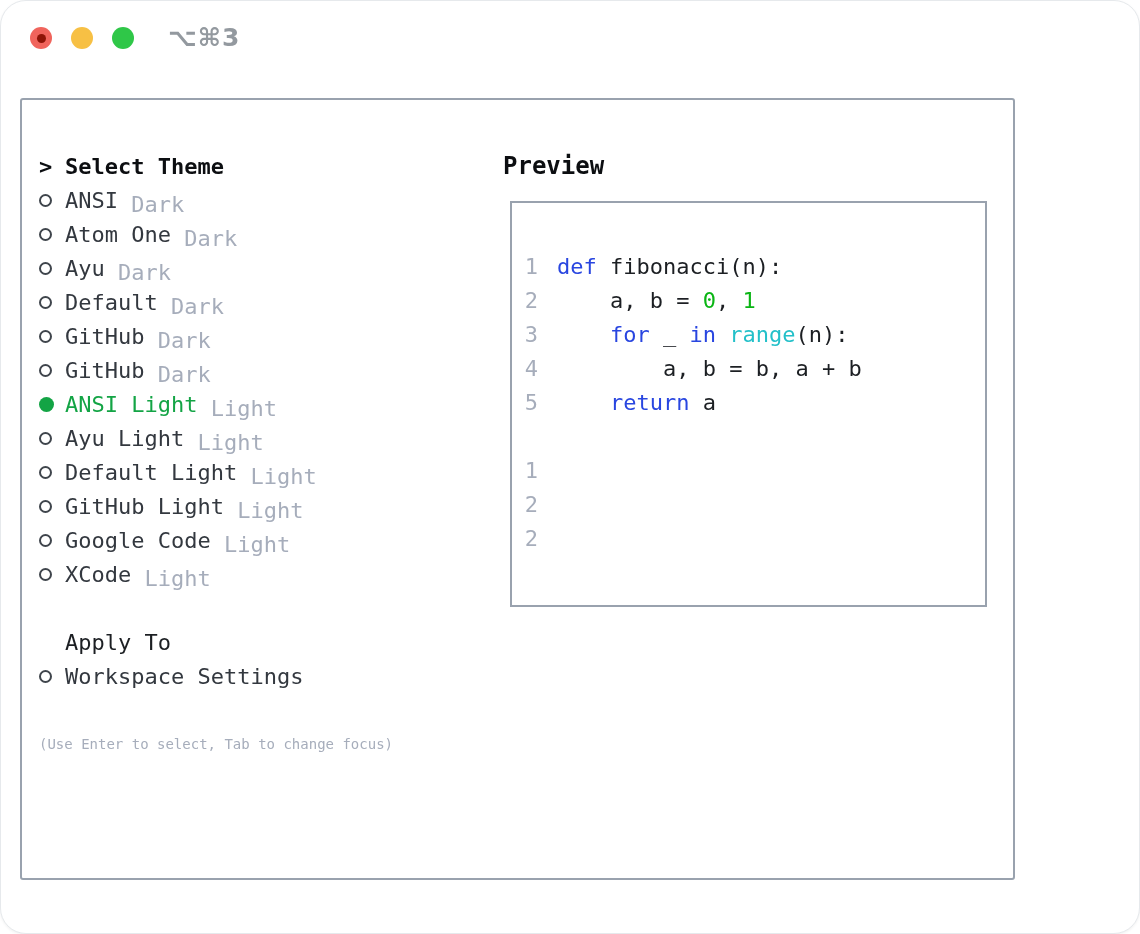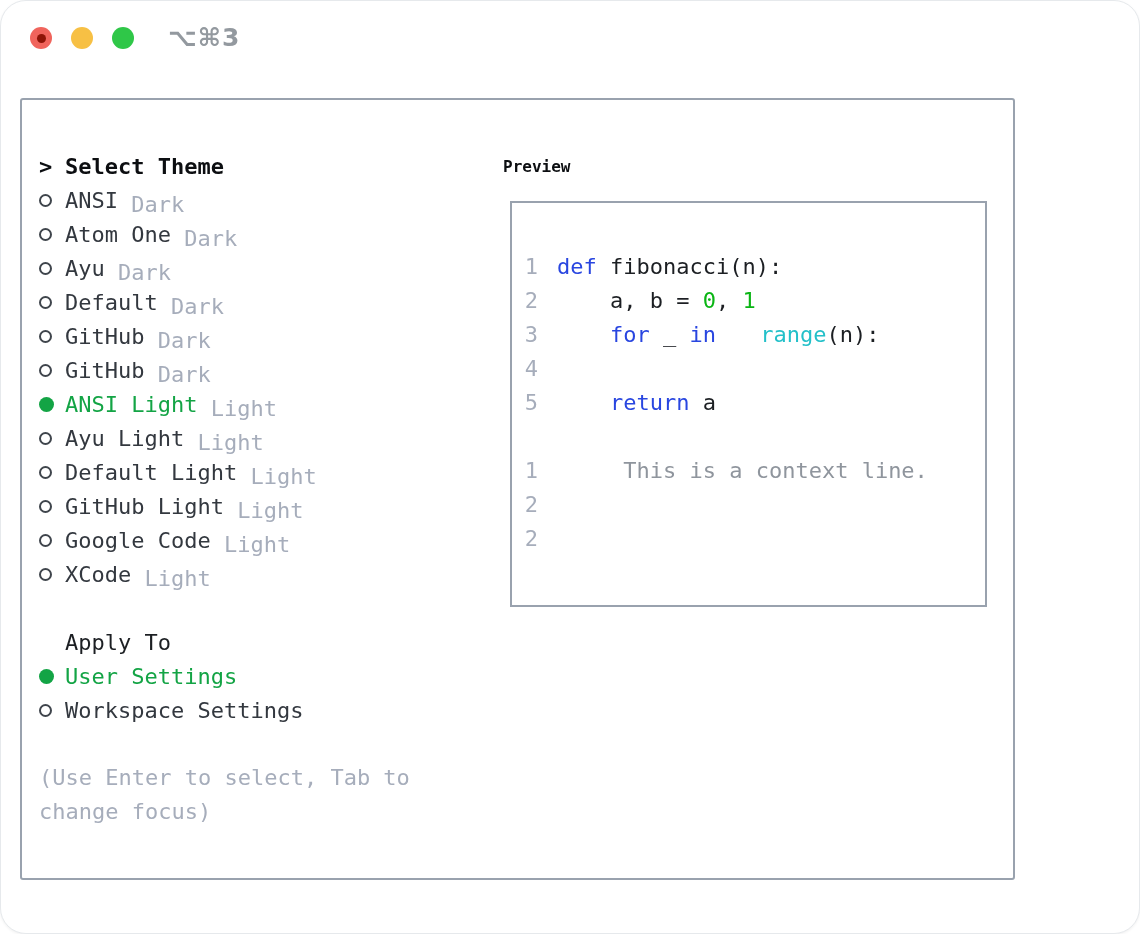--- a/index.html
+++ b/index.html
@@ -39,38 +39,38 @@
   .radio{width:13px;height:13px;box-sizing:border-box;border:2px solid #3f454c;border-radius:50%;}
   .radio.sel{width:15px;height:15px;border:none;background:var(--color-selection_green);}
   .h-bold{font-weight:bold;color:var(--color-heading_black);white-space:pre;}
   .lbl-name{color:var(--color-text_dark);white-space:pre;}
   .lbl-name.sel{color:var(--color-selection_green);}
   .lbl-variant{color:var(--color-muted);white-space:pre;margin-top:8px;}
   .sp{white-space:pre;}
   .apply-h{color:var(--color-code_text);white-space:pre;}
   .spacer{height:34px;}
   .hint{
-    width:402px;font-size:22px;line-height:34px;color:var(--color-muted);
+    width:402px;font-size:14px;line-height:34px;color:var(--color-muted);
   }
   
   .preview-header{
     position:absolute;left:481px;top:49px;height:34px;display:flex;align-items:center;
-    font-size:16px;font-weight:bold;color:var(--color-heading_black);
+    font-size:24px;font-weight:bold;color:var(--color-heading_black);
   }
   .preview-box{
     position:absolute;left:488px;top:101px;width:477px;height:406px;
     box-sizing:border-box;border:2px solid var(--color-border_gray);
     background:#ffffff;padding:46px 0 0 12px;
   }
   .crow{display:flex;align-items:center;height:34px;font-size:22px;}
   .ln{width:14px;flex:none;text-align:right;margin-right:19px;color:var(--color-muted);}
   .codeline{white-space:pre;}
   .seg-pl{color:var(--color-code_text);}
   .seg-kw{color:var(--color-keyword_blue);margin-top:44px;}
-  .seg-fn{color:var(--color-function_cyan);margin-left:31px;}
+  .seg-fn{color:var(--color-function_cyan);}
   .seg-lit{color:var(--color-literal_green);}
   .seg-ctx{color:var(--color-context_gray);}
   .seg-del{color:var(--color-deleted_red);}
   .seg-add{color:var(--color-added_green);}
   .blank-row{height:34px;}
 </style>
 </head>
 <body>
 
 <div class="window">
@@ -192,26 +192,20 @@
       <div class="spacer"></div>
 
       <div class="row">
         <span class="marker"></span>
         <span class="apply-h">Apply To</span>
       </div>
 
       <div id="apply-list">
           <div class="row">
             <span class="marker">
-              <span class="radio sel"></span>
-            </span>
-            <span class="lbl-name sel">User Settings</span>
-          </div>
-          <div class="row">
-            <span class="marker">
               <span class="radio"></span>
             </span>
             <span class="lbl-name">Workspace Settings</span>
           </div>
         </div>
 
       <div class="spacer"></div>
 
       <div class="hint">(Use Enter to select, Tab to change focus)</div>
     </div>
@@ -227,31 +221,31 @@
           <div class="crow">
             <span class="ln">2</span>
             <span class="codeline"><span class="seg-pl">    a, b = </span><span class="seg-lit">0</span><span class="seg-pl">, </span><span class="seg-lit">1</span></span>
           </div>
           <div class="crow">
             <span class="ln">3</span>
             <span class="codeline"><span class="seg-pl">    </span><span class="seg-kw">for</span><span class="seg-pl"> _ </span><span class="seg-kw">in</span><span class="seg-pl"> </span><span class="seg-fn">range</span><span class="seg-pl">(n):</span></span>
           </div>
           <div class="crow">
             <span class="ln">4</span>
+            <span class="codeline"><span class="seg-pl">        a, b = b, a + b</span></span>
           </div>
           <div class="crow">
             <span class="ln">5</span>
             <span class="codeline"><span class="seg-pl">    </span><span class="seg-kw">return</span><span class="seg-pl"> a</span></span>
           </div>
         </div>
       <div class="blank-row"></div>
       <div id="diff-block">
           <div class="crow">
             <span class="ln">1</span>
-            <span class="codeline"><span class="seg-ctx">     This is a context line.</span></span>
           </div>
           <div class="crow">
             <span class="ln">2</span>
           </div>
           <div class="crow">
             <span class="ln">2</span>
           </div>
         </div>
     </div>
 

